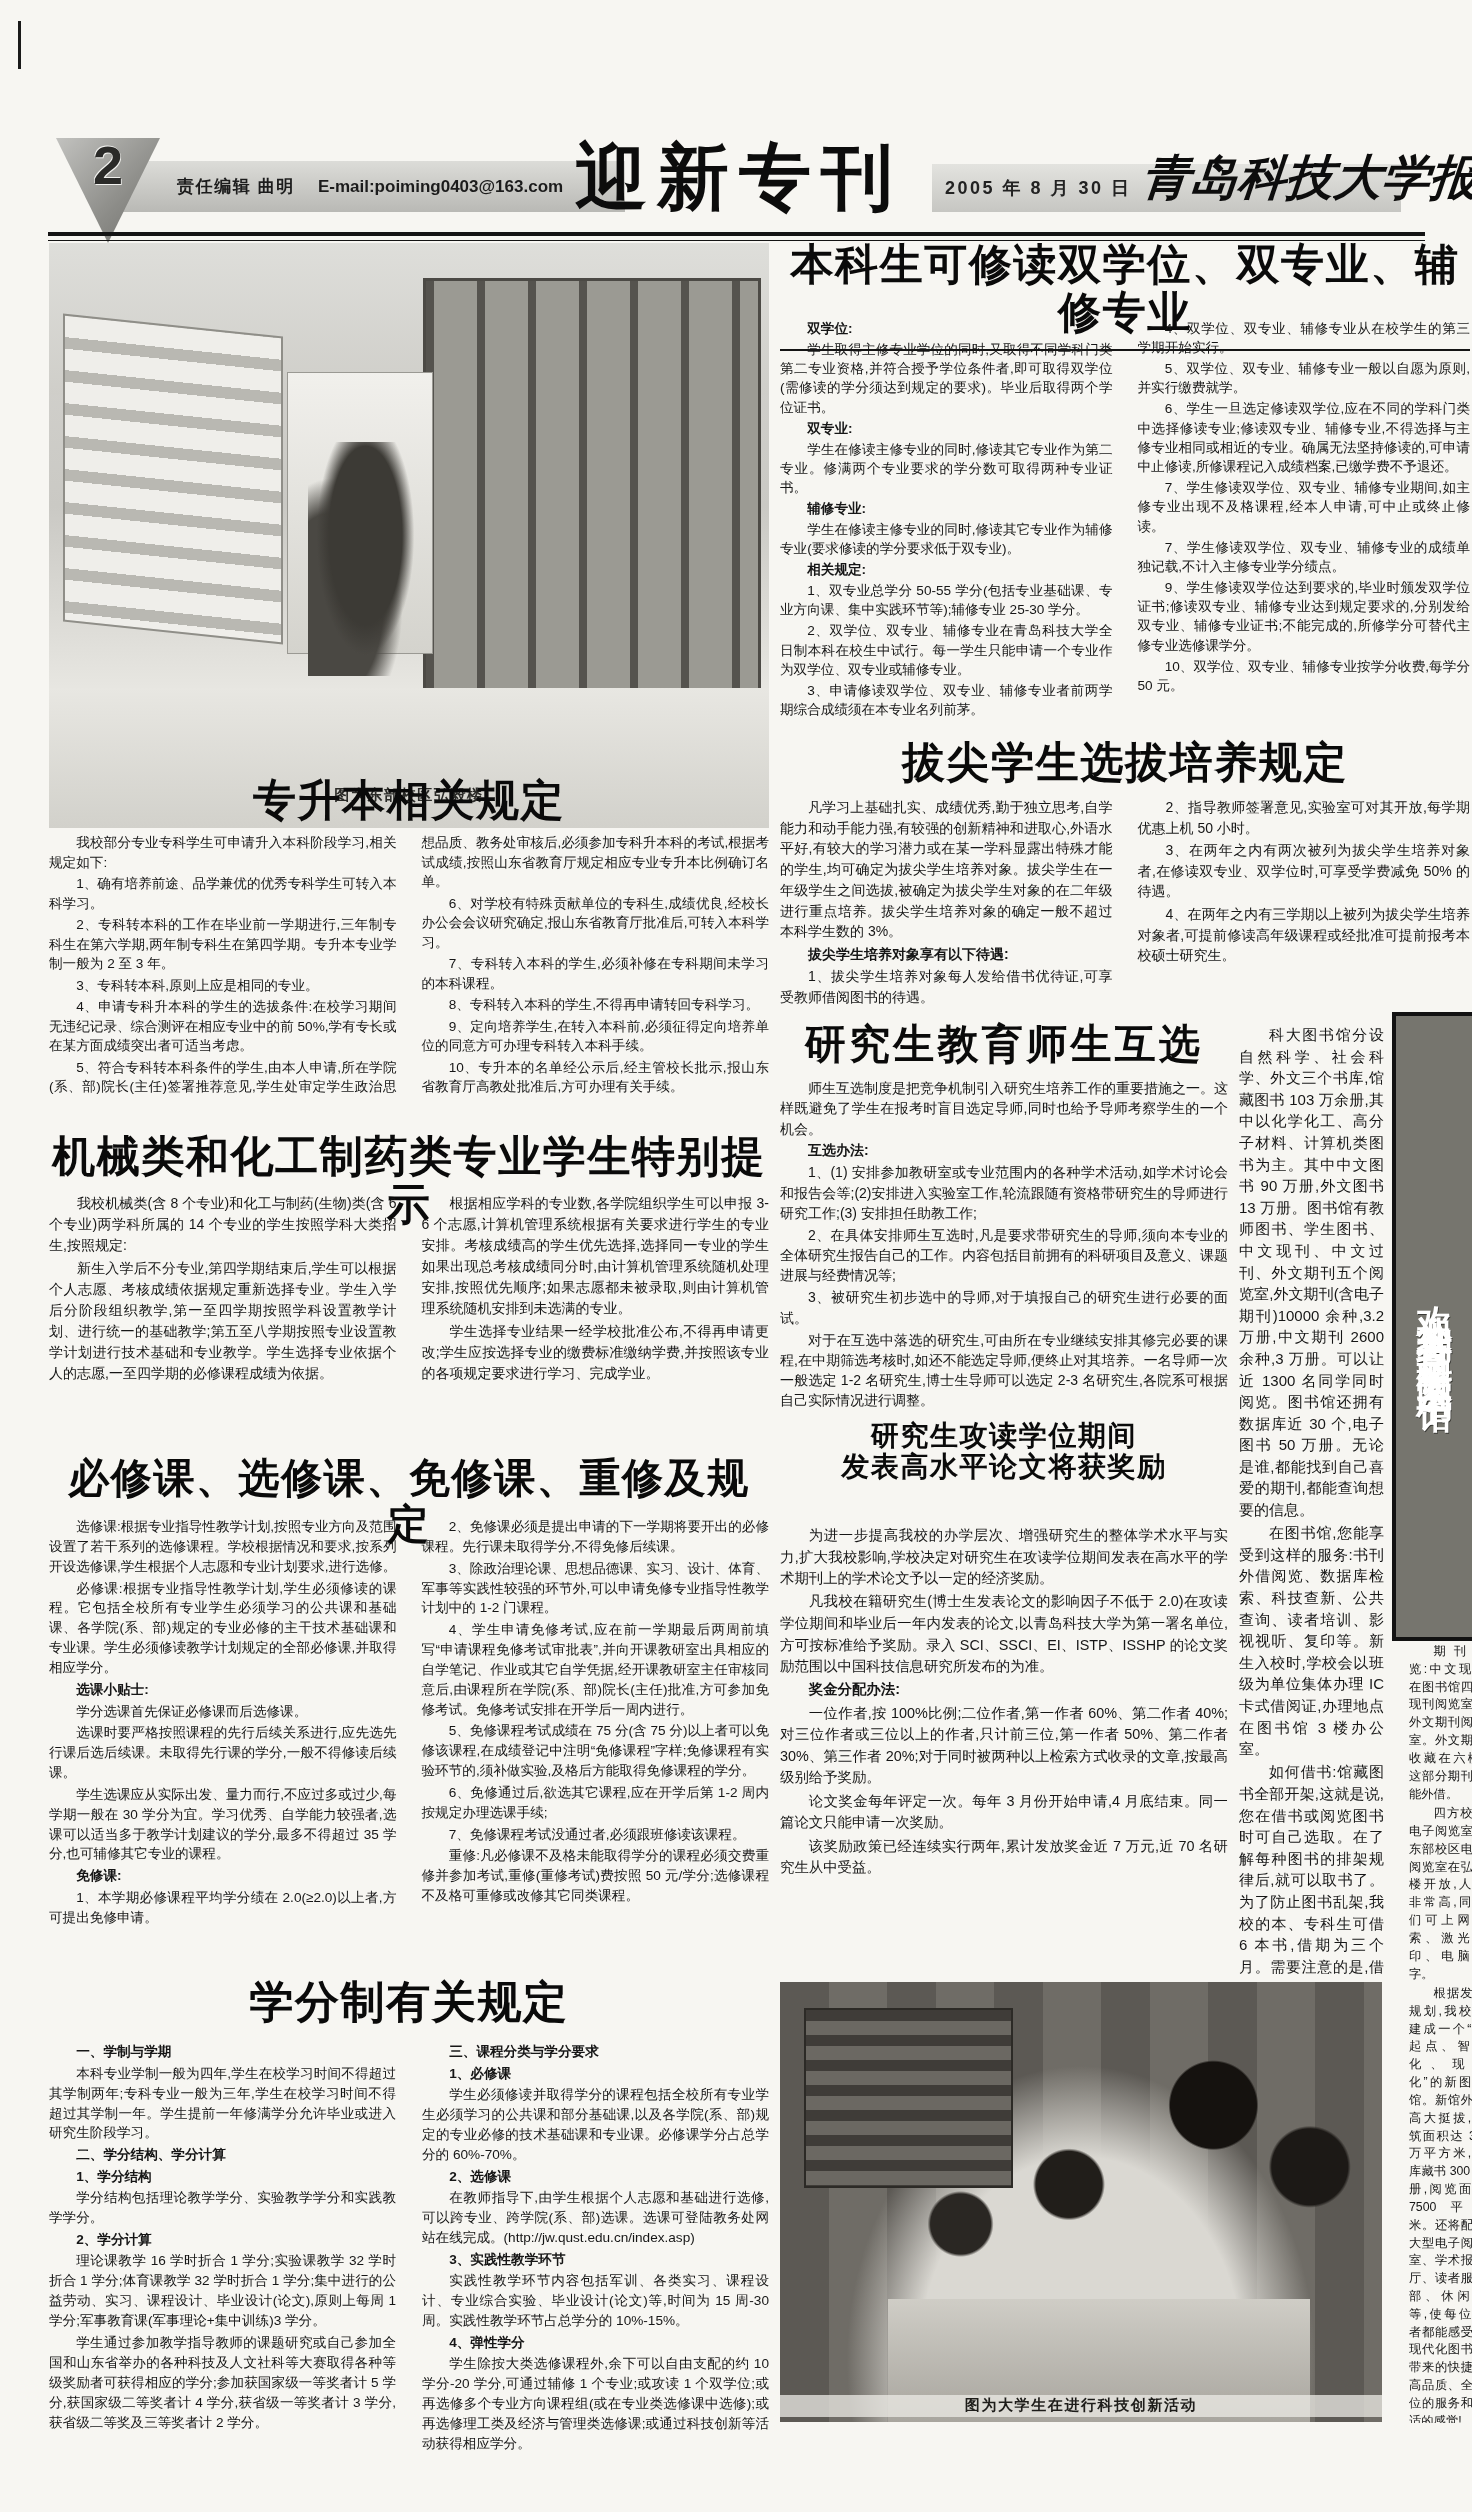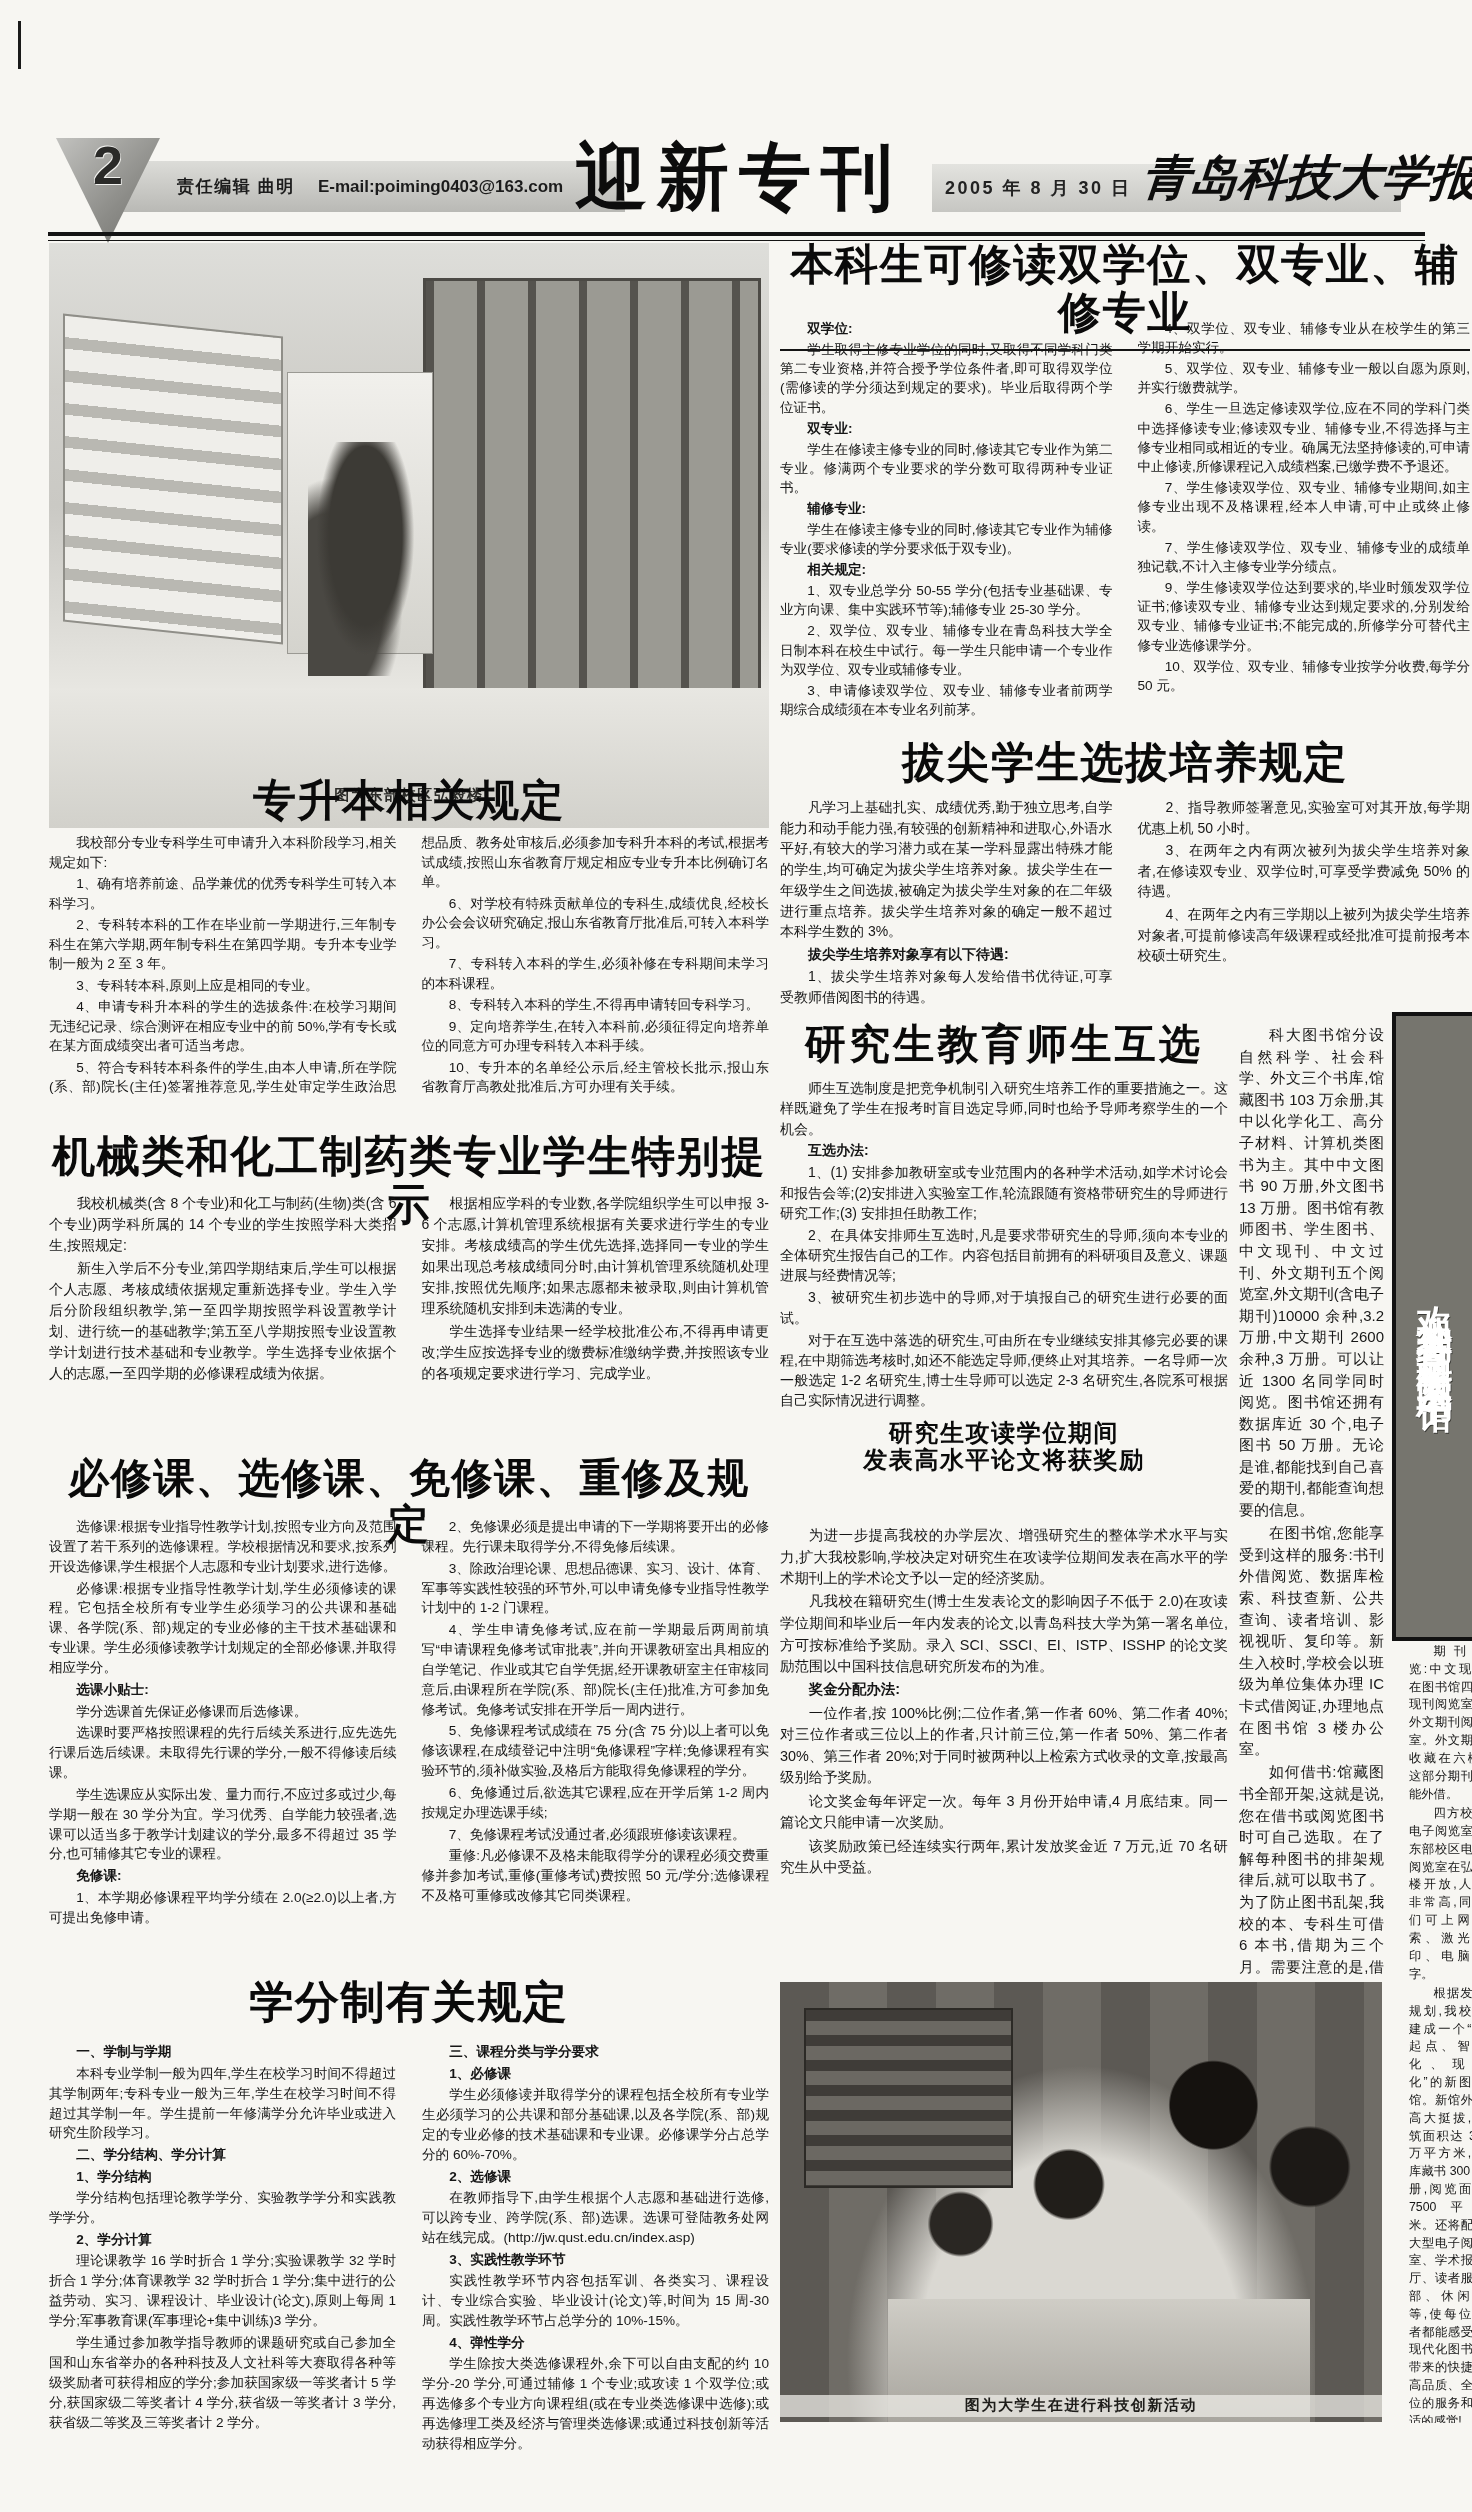--- a/index.html
+++ b/index.html
@@ -160,21 +160,21 @@
   <div class="abs hl" style="left:780px;top:1022px;width:448px;font-size:41px;letter-spacing:3.3px;">研究生教育师生互选</div>
   <div class="abs body-text" style="left:780px;top:1078px;width:448px;height:334px;font-size:14px;line-height:1.45;">
       <p class="para">师生互选制度是把竞争机制引入研究生培养工作的重要措施之一。这样既避免了学生在报考时盲目选定导师,同时也给予导师考察学生的一个机会。</p>
       <p class="para sub">互选办法:</p>
       <p class="para">1、(1) 安排参加教研室或专业范围内的各种学术活动,如学术讨论会和报告会等;(2)安排进入实验室工作,轮流跟随有资格带研究生的导师进行研究工作;(3) 安排担任助教工作;</p>
       <p class="para">2、在具体安排师生互选时,凡是要求带研究生的导师,须向本专业的全体研究生报告自己的工作。内容包括目前拥有的科研项目及意义、课题进展与经费情况等;</p>
       <p class="para">3、被研究生初步选中的导师,对于填报自己的研究生进行必要的面试。</p>
       <p class="para">对于在互选中落选的研究生,可由所在专业继续安排其修完必要的课程,在中期筛选考核时,如还不能选定导师,便终止对其培养。一名导师一次一般选定 1-2 名研究生,博士生导师可以选定 2-3 名研究生,各院系可根据自己实际情况进行调整。</p>
     </div>
 
-  <div class="abs hl" style="left:780px;top:1420px;width:448px;font-size:24px;">
+  <div class="abs hl" style="left:780px;top:1420px;width:448px;font-size:28px;">
     <div>研究生攻读学位期间</div>
     <div>发表高水平论文将获奖励</div>
   </div>
   <div class="abs body-text" style="left:780px;top:1525px;width:448px;height:450px;font-size:14.4px;line-height:1.5;">
       <p class="para">为进一步提高我校的办学层次、增强研究生的整体学术水平与实力,扩大我校影响,学校决定对研究生在攻读学位期间发表在高水平的学术期刊上的学术论文予以一定的经济奖励。</p>
       <p class="para">凡我校在籍研究生(博士生发表论文的影响因子不低于 2.0)在攻读学位期间和毕业后一年内发表的论文,以青岛科技大学为第一署名单位,方可按标准给予奖励。录入 SCI、SSCI、EI、ISTP、ISSHP 的论文奖励范围以中国科技信息研究所发布的为准。</p>
       <p class="para sub">奖金分配办法:</p>
       <p class="para">一位作者,按 100%比例;二位作者,第一作者 60%、第二作者 40%;对三位作者或三位以上的作者,只计前三位,第一作者 50%、第二作者 30%、第三作者 20%;对于同时被两种以上检索方式收录的文章,按最高级别给予奖励。</p>
       <p class="para">论文奖金每年评定一次。每年 3 月份开始申请,4 月底结束。同一篇论文只能申请一次奖励。</p>
       <p class="para">该奖励政策已经连续实行两年,累计发放奖金近 7 万元,近 70 名研究生从中受益。</p>

